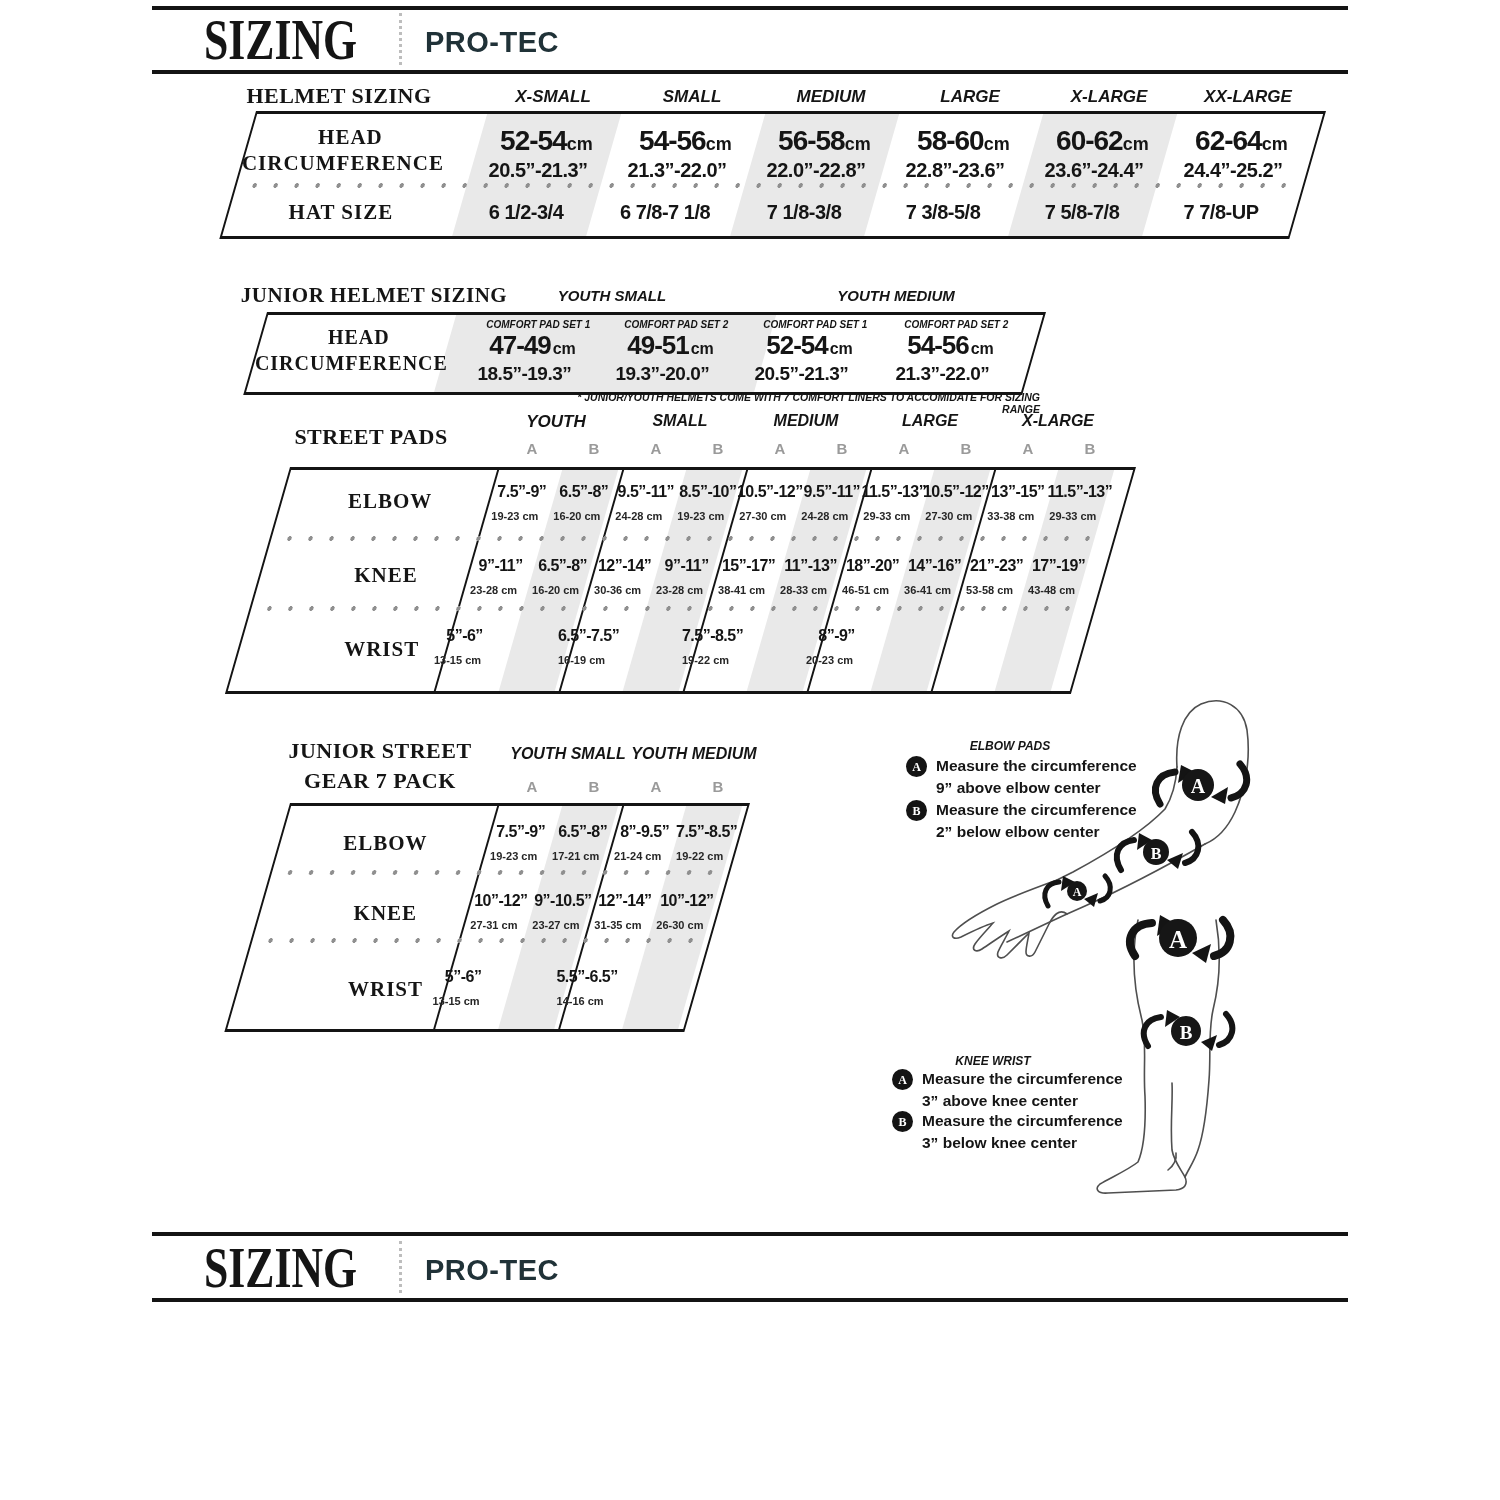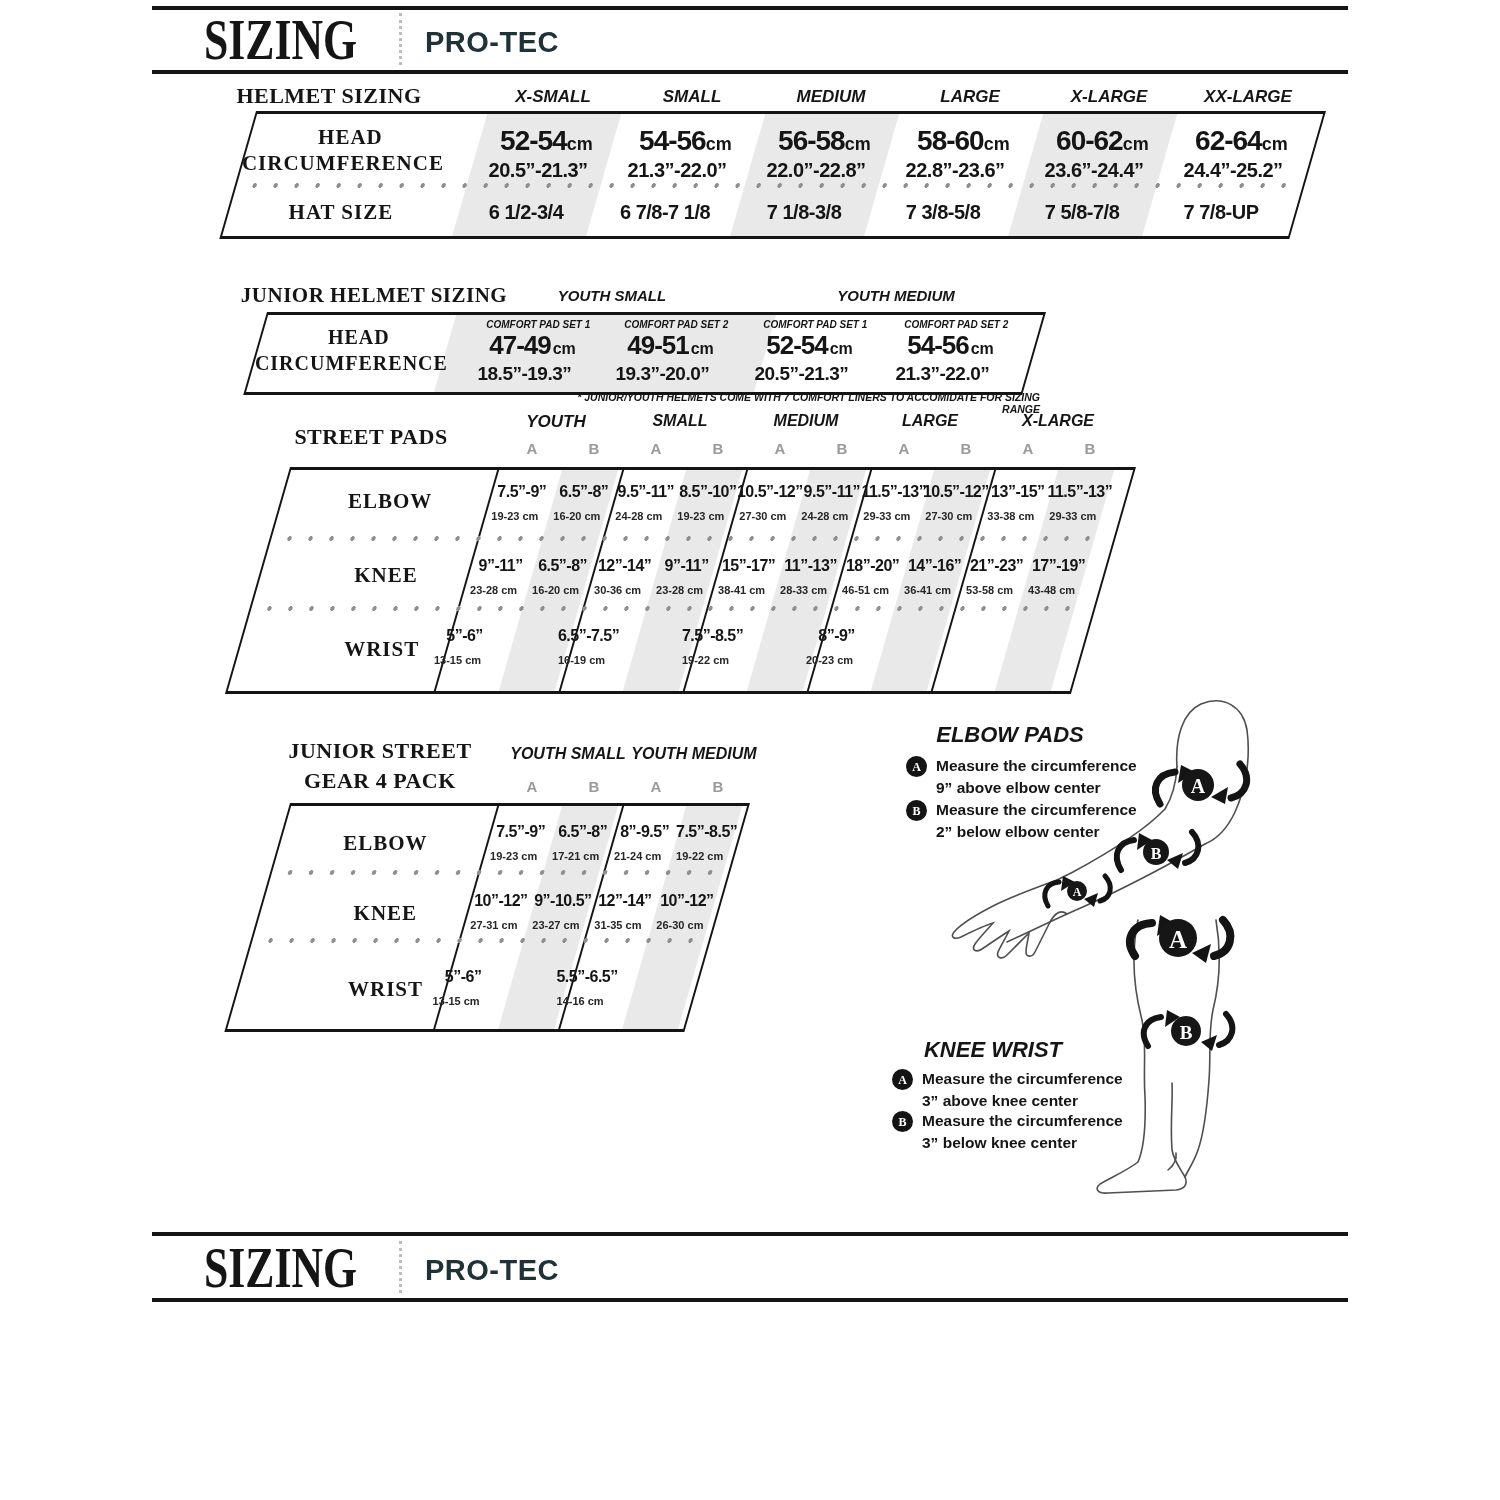--- a/index.html
+++ b/index.html
@@ -32,40 +32,40 @@
   .v-cm .unit{font-size:18px;letter-spacing:0;}
   .v-in{font-weight:700;font-size:20px;letter-spacing:-0.5px;}
   .v-hat{font-weight:700;font-size:20px;letter-spacing:-0.5px;}
   .padset{font-weight:700;font-style:italic;font-size:10px;}
   .jr-cm{font-weight:700;font-size:26px;letter-spacing:-1px;}
   .jr-cm .unit{font-size:16px;letter-spacing:0;margin-left:2px;}
   .jr-in{font-weight:700;font-size:19px;letter-spacing:-0.5px;}
   .p-in{font-weight:700;font-size:16px;letter-spacing:-0.5px;}
   .p-cm{font-weight:700;font-size:11px;color:#262626;}
   .note{font-weight:700;font-style:italic;font-size:10.5px;}
-  .guide-title{font-weight:700;font-style:italic;font-size:22px;}
+  .guide-title{font-weight:700;font-style:italic;font-size:12px;margin-top:16px;}
   .guide-line{font-weight:700;font-size:15.5px;line-height:22px;white-space:nowrap;}
   .badge{position:absolute;width:21px;height:21px;border-radius:50%;background:#141414;color:#fff;
         font-family:"Liberation Serif",serif;font-weight:700;font-size:12px;
         display:flex;align-items:center;justify-content:center;line-height:1;}
 </style>
 </head>
 <body>
 
 <div class="page">
 
   <div class="rule" style="top:6px"></div>
   <div class="abs" style="left:204px;top:12px">
     <span class="sizing-word">SIZING</span>
   </div>
   <div class="vdots" style="left:399px;top:13px;height:52px"></div>
   <div class="abs brand" style="left:425px;top:28px">PRO-TEC</div>
   <div class="rule" style="top:70px"></div>
 
-  <div class="pcell slab t-title" style="left:329px;top:85px">HELMET SIZING</div>
+  <div class="pcell slab t-title" style="left:339px;top:85px">HELMET SIZING</div>
   <div class="pcell colhead" style="left:553px;top:88px">X-SMALL</div>
   <div class="pcell colhead" style="left:692px;top:88px">SMALL</div>
   <div class="pcell colhead" style="left:831px;top:88px">MEDIUM</div>
   <div class="pcell colhead" style="left:970px;top:88px">LARGE</div>
   <div class="pcell colhead" style="left:1109px;top:88px">X-LARGE</div>
   <div class="pcell colhead" style="left:1248px;top:88px">XX-LARGE</div>
 
   <div class="table" style="left:256px;top:111px;width:1066px;height:122px">
     <div class="band" style="left:230px;width:134px"></div>
     <div class="band" style="left:508px;width:134px"></div>
@@ -205,21 +205,21 @@
     <div class="cell p-in" style="left:345px;top:158px">6.5”-7.5”</div>
     <div class="cell p-in" style="left:469px;top:158px">7.5”-8.5”</div>
     <div class="cell p-in" style="left:593px;top:158px">8”-9”</div>
     <div class="cell p-cm" style="left:221px;top:185px">13-15 cm</div>
     <div class="cell p-cm" style="left:345px;top:185px">16-19 cm</div>
     <div class="cell p-cm" style="left:469px;top:185px">19-22 cm</div>
     <div class="cell p-cm" style="left:593px;top:185px">20-23 cm</div>
   </div>
 
   <div class="pcell slab t-title" style="left:380px;top:740px">JUNIOR STREET</div>
-  <div class="pcell slab t-title" style="left:380px;top:770px">GEAR 4 PACK</div>
+  <div class="pcell slab t-title" style="left:380px;top:770px">GEAR 7 PACK</div>
   <div class="pcell grp" style="left:568px;top:746px;font-size:16px">YOUTH SMALL</div>
   <div class="pcell grp" style="left:694px;top:746px;font-size:16px">YOUTH MEDIUM</div>
   <div class="pcell ab" style="left:532px;top:779px">A</div>
   <div class="pcell ab" style="left:594px;top:779px">B</div>
   <div class="pcell ab" style="left:656px;top:779px">A</div>
   <div class="pcell ab" style="left:718px;top:779px">B</div>
 
   <div class="table" style="left:290px;top:803px;width:456px;height:223px">
     <div class="band" style="left:271px;width:56px"></div>
     <div class="band" style="left:395px;width:56px"></div>

